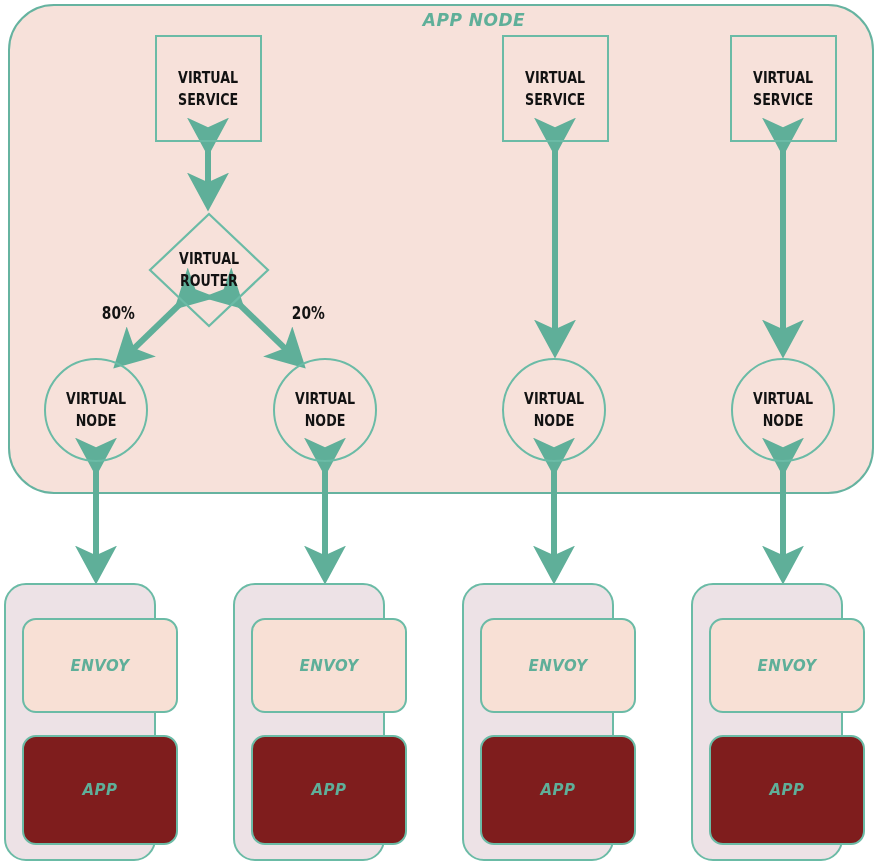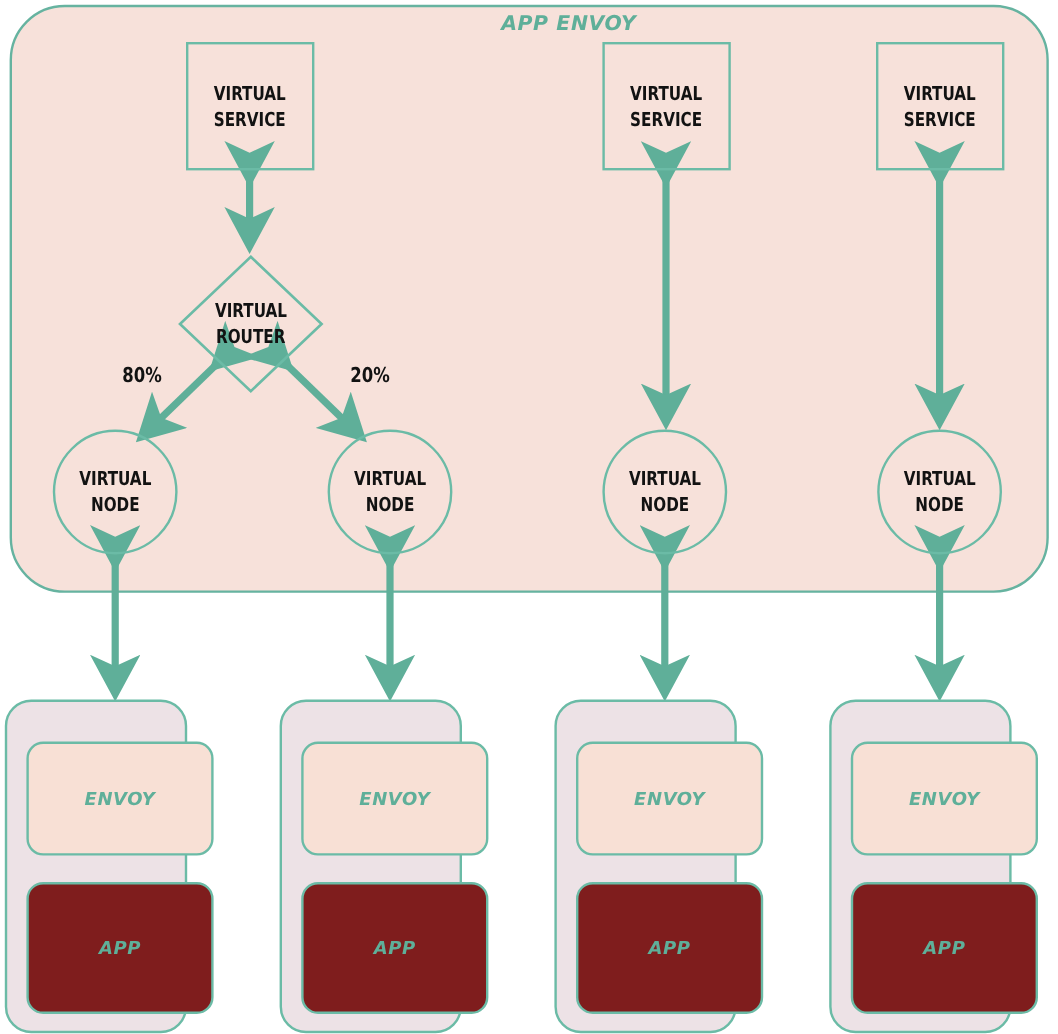--- a/index.html
+++ b/index.html
@@ -174,21 +174,21 @@
     height: 862px;
     pointer-events: none;
   }
 </style>
 </head>
 <body>
 
 <div id="canvas">
 
   <div class="mesh-panel"></div>
-  <div class="mesh-title">APP ENVOY</div>
+  <div class="mesh-title">APP NODE</div>
 
   <svg class="arrows" viewBox="0 0 882 862">
     <defs>
       <marker id="ah" markerWidth="7" markerHeight="7" refX="5.4" refY="3.5" orient="auto" markerUnits="strokeWidth">
         <path d="M0,0 L6.5,3.5 L0,7 L1.6,3.5 Z" fill="#5FAF99"></path>
       </marker>
     </defs>
     <g stroke="#5FAF99" stroke-width="6" fill="none" marker-start="url(#ah)" marker-end="url(#ah)">
 
       <line x1="208" y1="150" x2="208" y2="205"></line>

